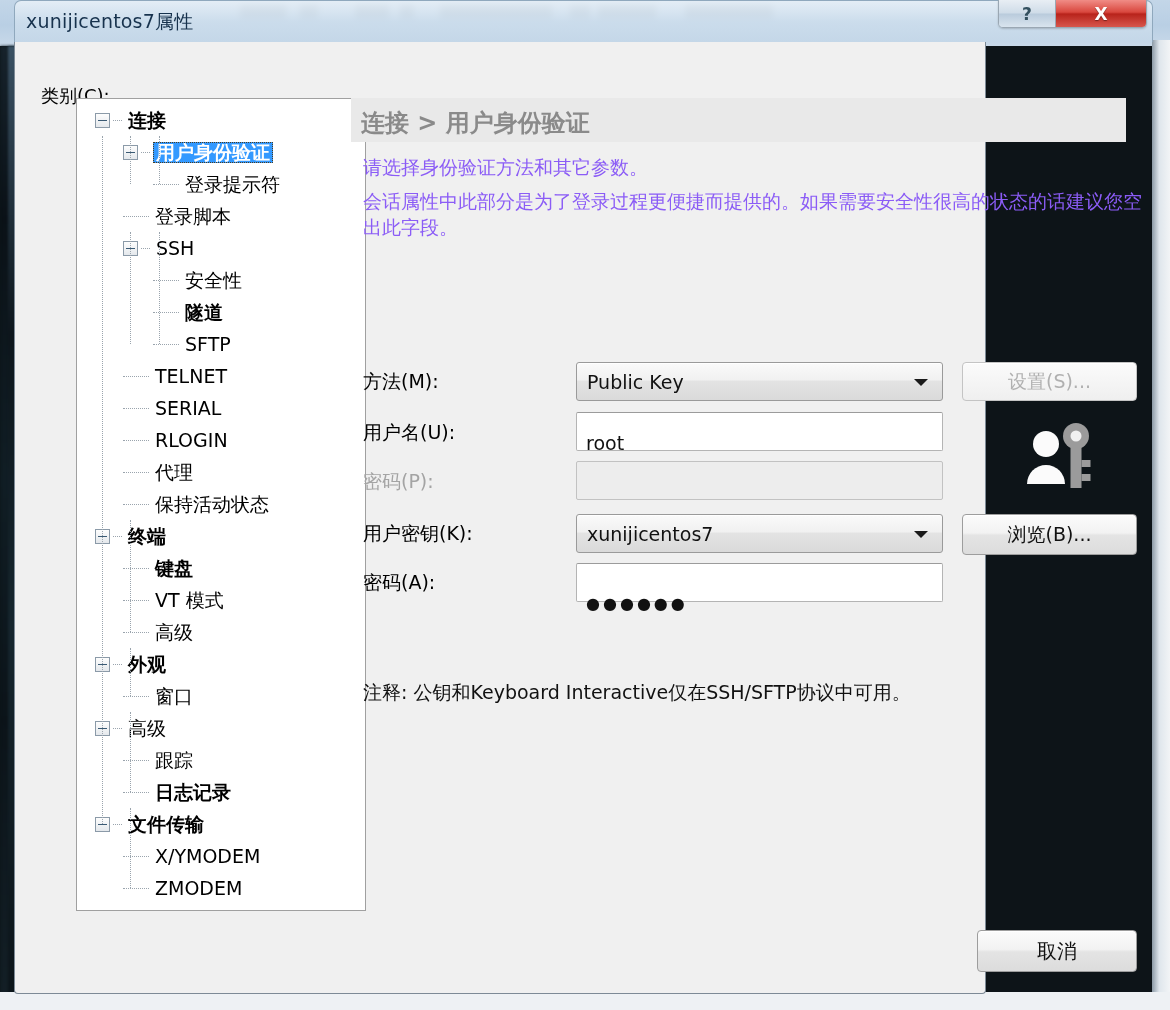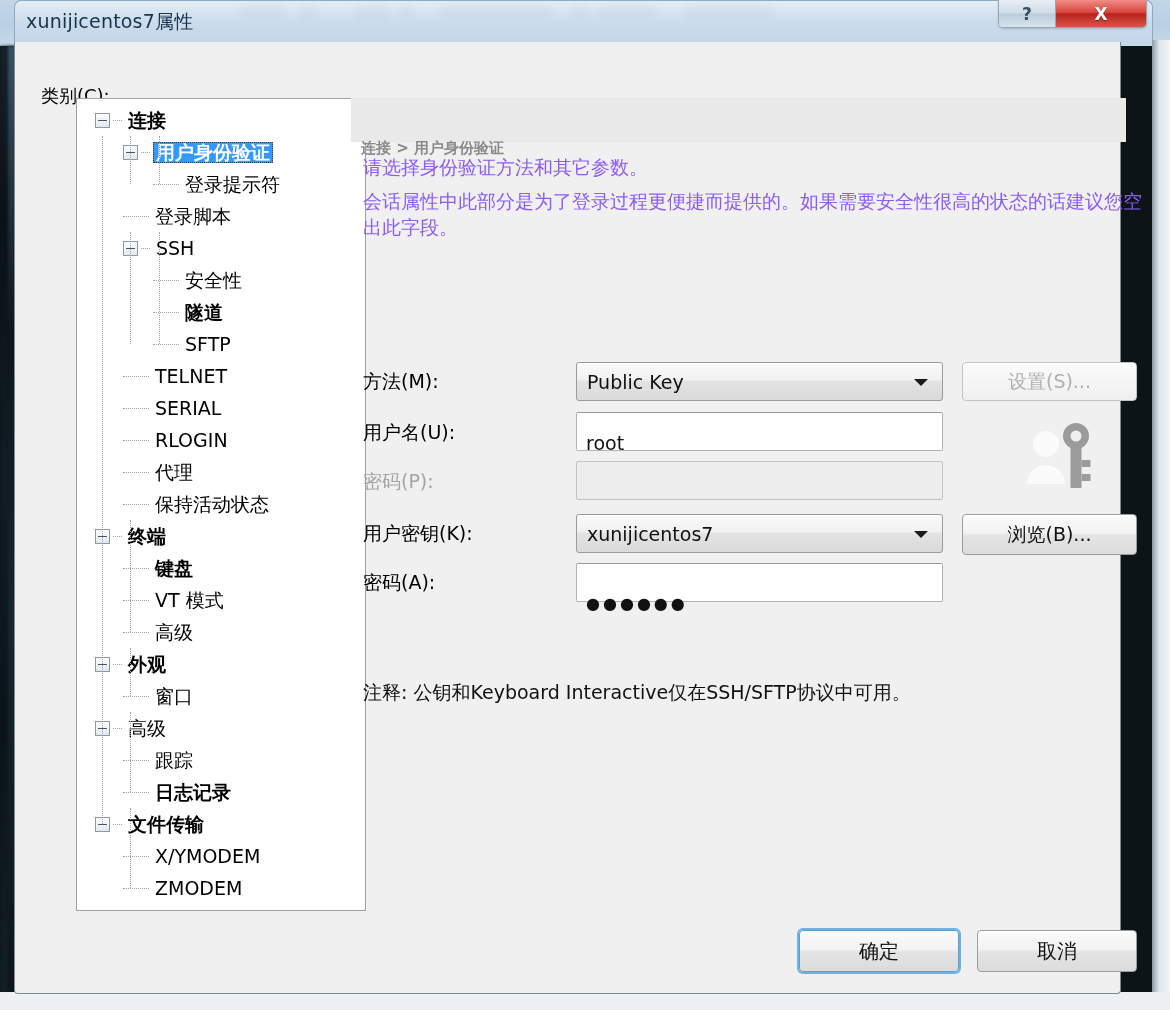--- a/index.html
+++ b/index.html
@@ -88,21 +88,21 @@
   }
   #close-btn {
     width: 90px;
     background: linear-gradient(180deg,#f08c86 0%, #d9473e 45%, #b8231b 52%, #d7564c 100%);
     text-shadow: 0 1px 1px rgba(0,0,0,.4);
     font-size: 17px;
   }
 
   #dialog-body {
     position: absolute; left: 0; top: 42px;
-    width: 1107px; height: 952px;
+    width: 972px; height: 952px;
     background: #f0f0f0;
     border: 1px solid #7d8a96;
     border-top: none;
     border-bottom-left-radius: 4px; border-bottom-right-radius: 4px;
   }
 
   
   #category-label {
     position: absolute; left: 26px; top: 42px;
     font-size: 18px; color: #000;
@@ -167,23 +167,22 @@
     position: absolute; left: 336px; top: 56px;
     width: 775px; height: 610px;
   }
   #breadcrumb-bar {
     position: absolute; left: 0; top: 0;
     width: 775px; height: 44px;
     background: #e9e9e9;
   }
   #breadcrumb {
     position: absolute; left: 10px; top: 9px;
-    font-size: 15px; font-weight: bold; color: #8a8a8a;
-    white-space: nowrap;
-    margin-top: 32px;
+    font-size: 24px; font-weight: bold; color: #8a8a8a;
+    white-space: nowrap;
   }
   .desc {
     position: absolute;
     font-size: 19px; color: #8b5cf6;
     line-height: 1.38;
   }
   #desc1 { left: 12px; top: 56px; }
   #desc2 { left: 12px; top: 90px; width: 788px; }
 
   
@@ -490,17 +489,16 @@
       <path d="M7 64 a19 19 0 0 1 38 0 z" fill="#fbfbfb"></path>
       <circle cx="56" cy="16" r="13" fill="#9b9b9b"></circle>
       <circle cx="56" cy="16" r="5.5" fill="#f0f0f0"></circle>
       <rect x="50.5" y="26" width="11" height="42" fill="#9b9b9b"></rect>
       <rect x="61.5" y="40" width="9" height="7" fill="#9b9b9b"></rect>
       <rect x="61.5" y="54" width="9" height="7" fill="#9b9b9b"></rect>
     </svg>
 
     <div id="note">注释: 公钥和Keyboard Interactive仅在SSH/SFTP协议中可用。</div>
 
-    <div class="btn default" style="left:784px; top:888px; width:160px; height:42px; font-size:20px;">确定</div>
     <div class="btn" style="left:962px; top:888px; width:160px; height:42px; font-size:20px;">取消</div>
 
   </div>
 </div>
 
 </body></html>

